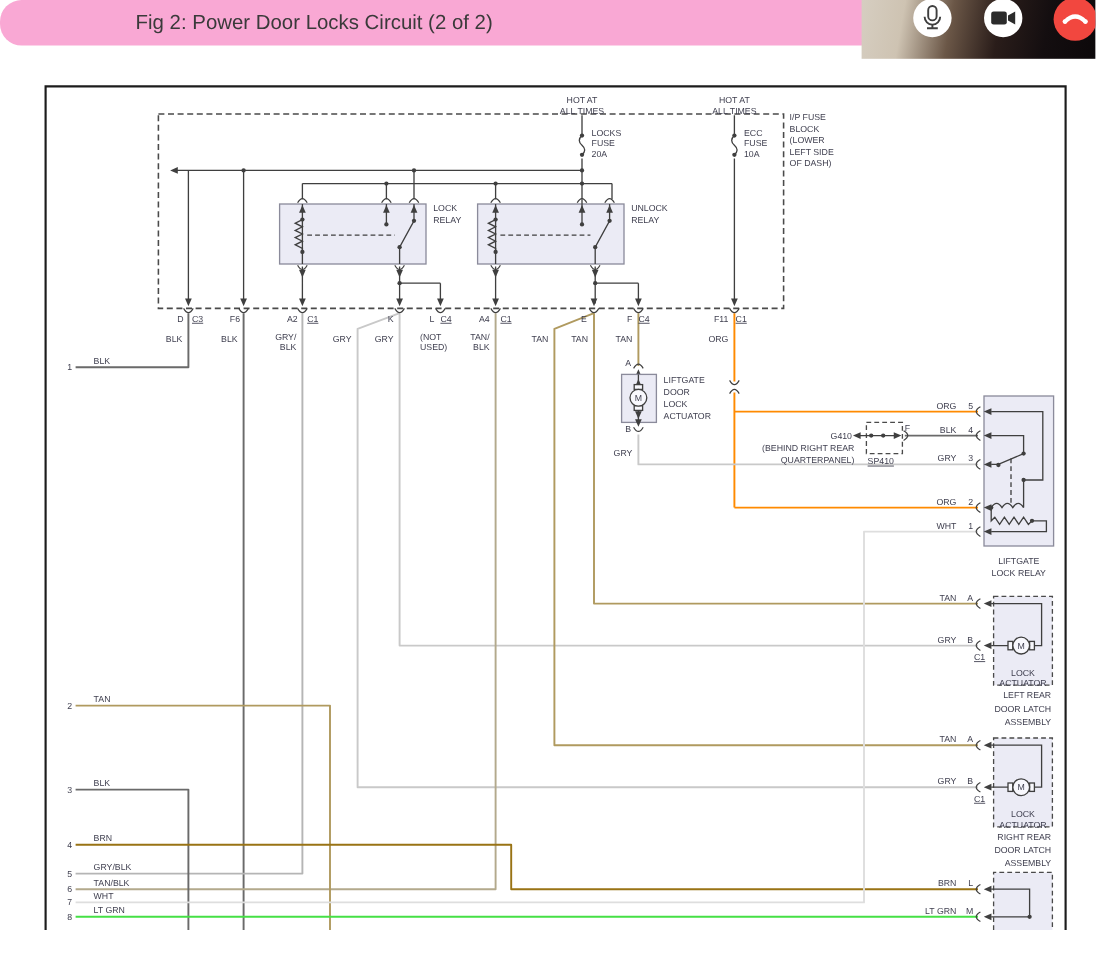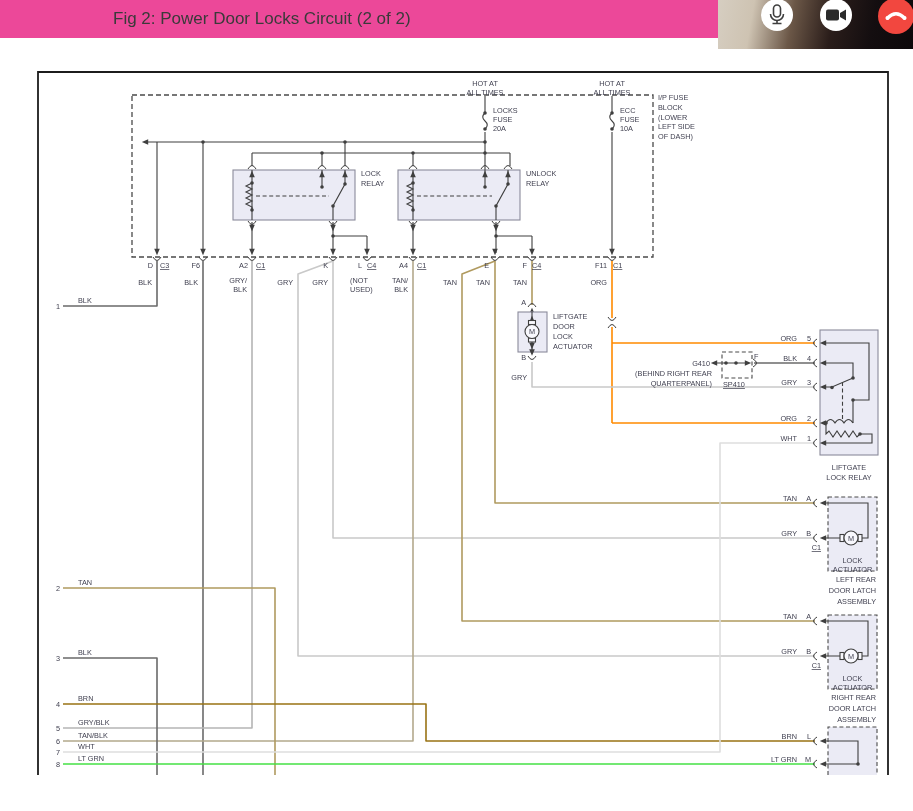--- a/index.html
+++ b/index.html
@@ -1,19 +1,19 @@
 <!DOCTYPE html>
 <html><head>
 <meta charset="utf-8">
 <style>
   html,body{margin:0;padding:0;background:#fff;width:913px;height:811px;
     font-family:"Liberation Sans", sans-serif;overflow:hidden;}
   #stage{position:relative;width:913px;height:811px;background:#fff;}
   
-  #titlebar{position:absolute;left:0;top:0;width:913px;height:38px;background:#ec4899;z-index:2;}
+  #titlebar{position:absolute;left:0;top:0;width:913px;height:38px;background:#f9a8d4;z-index:2;border-radius:18px;}
   #titlebar .t{position:absolute;left:113px;top:0;line-height:38px;font-size:17px;color:#3a3a3a;white-space:nowrap;}
   
   #callcard{position:absolute;left:718px;top:0;width:195px;height:49px;z-index:5;overflow:hidden;
     background:linear-gradient(100deg,#d6cec1 0%,#cec3b2 18%,#6b5747 38%,#2a1d1a 58%,#140e10 78%,#0c080a 100%);}
   .cbtn{position:absolute;border-radius:50%;background:#fff;display:flex;align-items:center;justify-content:center;cursor:pointer;}
   #micbtn{left:43px;top:-1px;width:32px;height:32px;}
   #cambtn{left:102px;top:-1px;width:32px;height:32px;}
   #endbtn{left:160px;top:-2px;width:36px;height:36px;background:#f2473f;}
   
   #diagram{position:absolute;left:0;top:0;z-index:1;}

